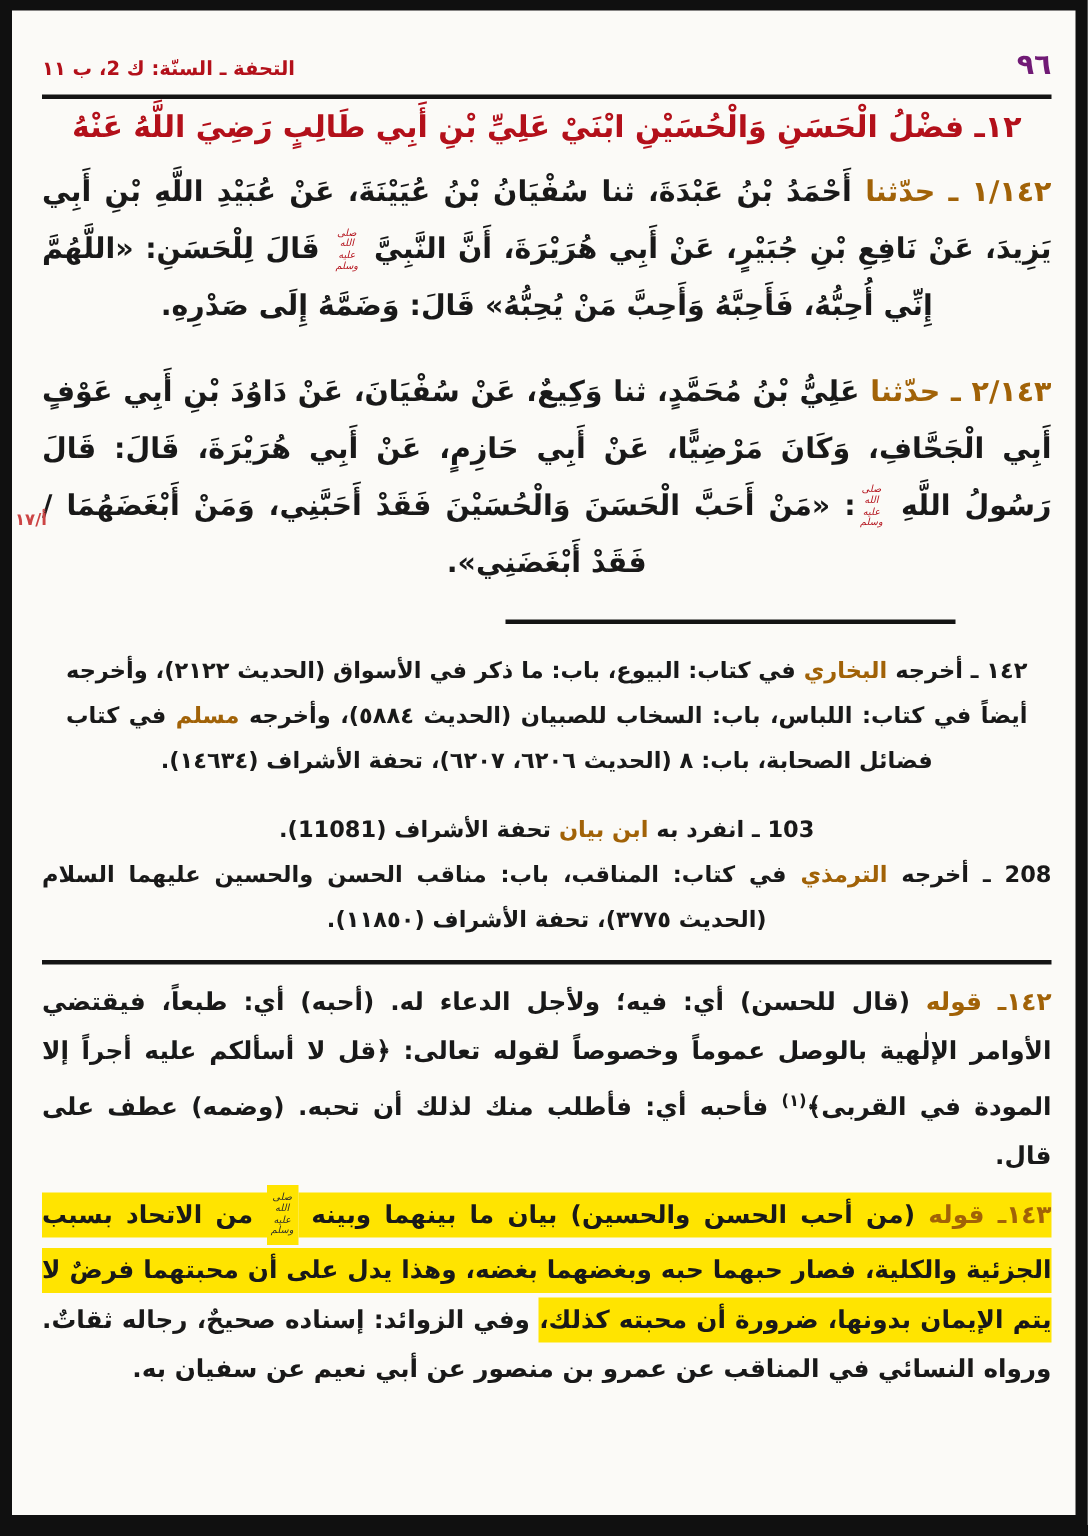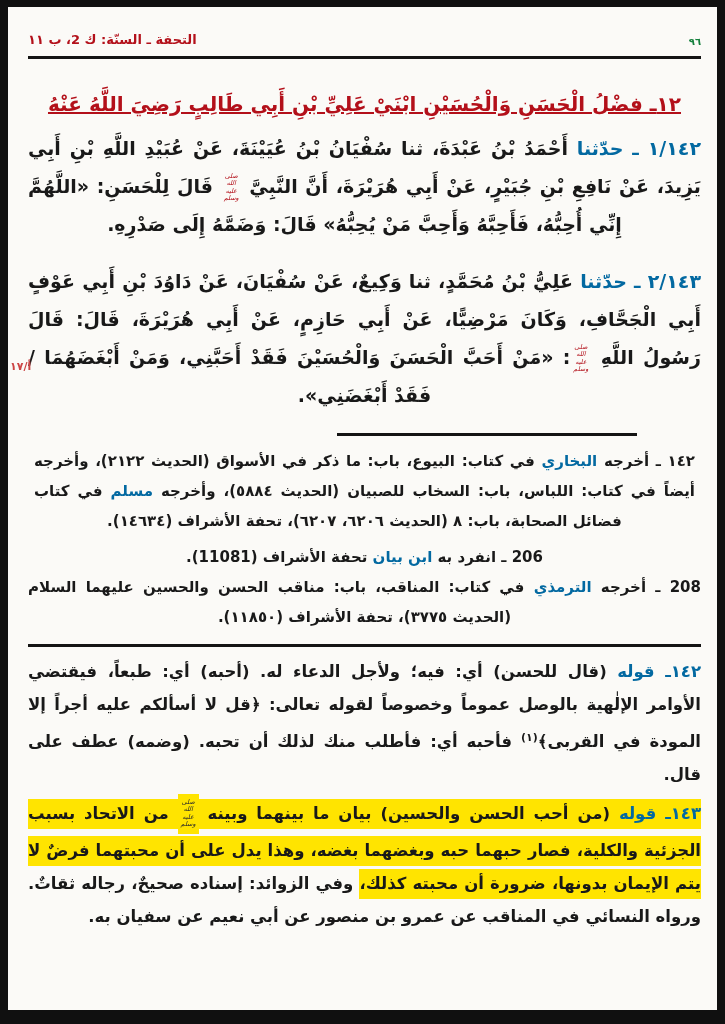--- a/index.html
+++ b/index.html
@@ -19,47 +19,47 @@
     position:absolute;inset:0;
     padding:0 16px 0 20px;
     direction:rtl;
     color:#191919;
   }
   
   .hdr{
     display:flex;justify-content:space-between;align-items:flex-end;
     margin-top:25px;font-size:13px;font-weight:bold;color:#b3101a;
   }
-  .hdr .pnum{color:#15803d;font-size:10px;letter-spacing:2px;}
+  .hdr .pnum{color:#701a75;font-size:19px;letter-spacing:2px;}
   .hdr-rule{height:3px;background:#141414;margin-top:9px;}
   
   .title{
-    margin-top:33px;text-align:center;color:#b3101a;
-    font-size:20px;font-weight:bold;text-decoration:underline;
+    margin-top:6px;text-align:center;color:#b3101a;
+    font-size:20px;font-weight:bold;
   }
   
   .matn{
     font-size:19px;font-weight:bold;line-height:38px;
     text-align:justify;
   }
   .m1{margin-top:13px;}
   .m2{margin-top:4px;position:relative;}
   .m3{margin-top:4px;text-align-last:justify;}
   .center-last{text-align-last:center;}
   
   .divider1{height:3px;background:#141414;width:300px;margin:15px 64px 10px auto;}
   .divider2{height:3px;background:#141414;margin:12px 0 8px;}
   
   .takhrij{font-size:15px;font-weight:bold;line-height:30px;text-align:justify;}
   .t143{text-align:center;}
   
   .comment{font-size:16.5px;font-weight:bold;line-height:33px;text-align:justify;}
   .c144{text-align-last:justify;}
   
-  .red{color:#0369a1;}
+  .red{color:#a16207;}
   .hl{
     background:#ffe400;padding:5px 0 6px;
     -webkit-box-decoration-break:clone;box-decoration-break:clone;
   }
   .sup{font-size:11px;vertical-align:6px;}
   .saw,.sawb{
     display:inline-block;width:21px;font-size:6.5px;line-height:1.12;
     text-align:center;vertical-align:-7px;font-weight:normal;white-space:normal;font-style:italic;
   }
   .saw{color:#b3101a;}
@@ -84,22 +84,22 @@
 
       <div class="title">١٢ـ فضْلُ الْحَسَنِ وَالْحُسَيْنِ ابْنَيْ عَلِيِّ بْنِ أَبِي طَالِبٍ رَضِيَ اللَّهُ عَنْهُ</div>
 
       <p class="matn m1 center-last"><span class="red">١/١٤٢ ـ حدّثنا</span><span> أَحْمَدُ بْنُ عَبْدَةَ، ثنا سُفْيَانُ بْنُ عُيَيْنَةَ، عَنْ عُبَيْدِ اللَّهِ بْنِ أَبِي يَزِيدَ، عَنْ نَافِعِ بْنِ جُبَيْرٍ، عَنْ أَبِي هُرَيْرَةَ، أَنَّ النَّبِيَّ </span><span class="saw">صلى الله عليه وسلم</span><span> قَالَ لِلْحَسَنِ: «اللَّهُمَّ إِنِّي أُحِبُّهُ، فَأَحِبَّهُ وَأَحِبَّ مَنْ يُحِبُّهُ» قَالَ: وَضَمَّهُ إِلَى صَدْرِهِ.</span></p>
 
       <p class="matn m2 center-last"><span class="margin-note">أ/١٧</span><span class="red">٢/١٤٣ ـ حدّثنا</span><span> عَلِيُّ بْنُ مُحَمَّدٍ، ثنا وَكِيعٌ، عَنْ سُفْيَانَ، عَنْ دَاوُدَ بْنِ أَبِي عَوْفٍ أَبِي الْجَحَّافِ، وَكَانَ مَرْضِيًّا، عَنْ أَبِي حَازِمٍ، عَنْ أَبِي هُرَيْرَةَ، قَالَ: قَالَ رَسُولُ اللَّهِ </span><span class="saw">صلى الله عليه وسلم</span><span>: «مَنْ أَحَبَّ الْحَسَنَ وَالْحُسَيْنَ فَقَدْ أَحَبَّنِي، وَمَنْ أَبْغَضَهُمَا / فَقَدْ أَبْغَضَنِي».</span></p>
 
 
       <div class="divider1"></div>
 
-      <p class="takhrij center-last" style="margin:6px;"><span>١٤٢ ـ أخرجه </span><span class="red">البخاري</span><span> في كتاب: البيوع، باب: ما ذكر في الأسواق (الحديث ٢١٢٢)، وأخرجه أيضاً في كتاب: اللباس، باب: السخاب للصبيان (الحديث ٥٨٨٤)، وأخرجه </span><span class="red">مسلم</span><span> في كتاب فضائل الصحابة، باب: ٨ (الحديث ٦٢٠٦، ٦٢٠٧)، تحفة الأشراف (١٤٦٣٤).</span></p>
-      <p class="takhrij t143" style="margin:0;"><span>206 ـ انفرد به </span><span class="red">ابن بيان</span><span> تحفة الأشراف (11081).</span></p>
+      <p class="takhrij center-last" style="margin:16px;"><span>١٤٢ ـ أخرجه </span><span class="red">البخاري</span><span> في كتاب: البيوع، باب: ما ذكر في الأسواق (الحديث ٢١٢٢)، وأخرجه أيضاً في كتاب: اللباس، باب: السخاب للصبيان (الحديث ٥٨٨٤)، وأخرجه </span><span class="red">مسلم</span><span> في كتاب فضائل الصحابة، باب: ٨ (الحديث ٦٢٠٦، ٦٢٠٧)، تحفة الأشراف (١٤٦٣٤).</span></p>
+      <p class="takhrij t143" style="margin:0;"><span>103 ـ انفرد به </span><span class="red">ابن بيان</span><span> تحفة الأشراف (11081).</span></p>
       <p class="takhrij center-last" style="margin:0;"><span>208 ـ أخرجه </span><span class="red">الترمذي</span><span> في كتاب: المناقب، باب: مناقب الحسن والحسين عليهما السلام (الحديث ٣٧٧٥)، تحفة الأشراف (١١٨٥٠).</span></p>
 
       <div class="divider2"></div>
 
       <p class="comment" style="margin:0;"><span class="red">١٤٢ـ قوله </span><span>(قال للحسن) أي: فيه؛ ولأجل الدعاء له. (أحبه) أي: طبعاً، فيقتضي الأوامر الإلٰهية بالوصل عموماً وخصوصاً لقوله تعالى: ﴿قل لا أسألكم عليه أجراً إلا المودة في القربى﴾</span><span class="sup">(١)</span><span> فأحبه أي: فأطلب منك لذلك أن تحبه. (وضمه) عطف على قال.</span></p>
       <p class="comment" style="margin:3px 0 0;"><span class="hl red">١٤٣ـ قوله </span><span class="hl">(من أحب الحسن والحسين) بيان ما بينهما وبينه </span><span class="hl sawb">صلى الله عليه وسلم</span><span class="hl"> من الاتحاد بسبب الجزئية والكلية، فصار حبهما حبه وبغضهما بغضه، وهذا يدل على أن محبتهما فرضٌ لا يتم الإيمان بدونها، ضرورة أن محبته كذلك،</span><span> وفي الزوائد: إسناده صحيحٌ، رجاله ثقاتٌ. ورواه النسائي في المناقب عن عمرو بن منصور عن أبي نعيم عن سفيان به.</span></p>
       <p class="comment c144" style="margin:2px 0 0;"></p>
 
     </div>
   </div>

